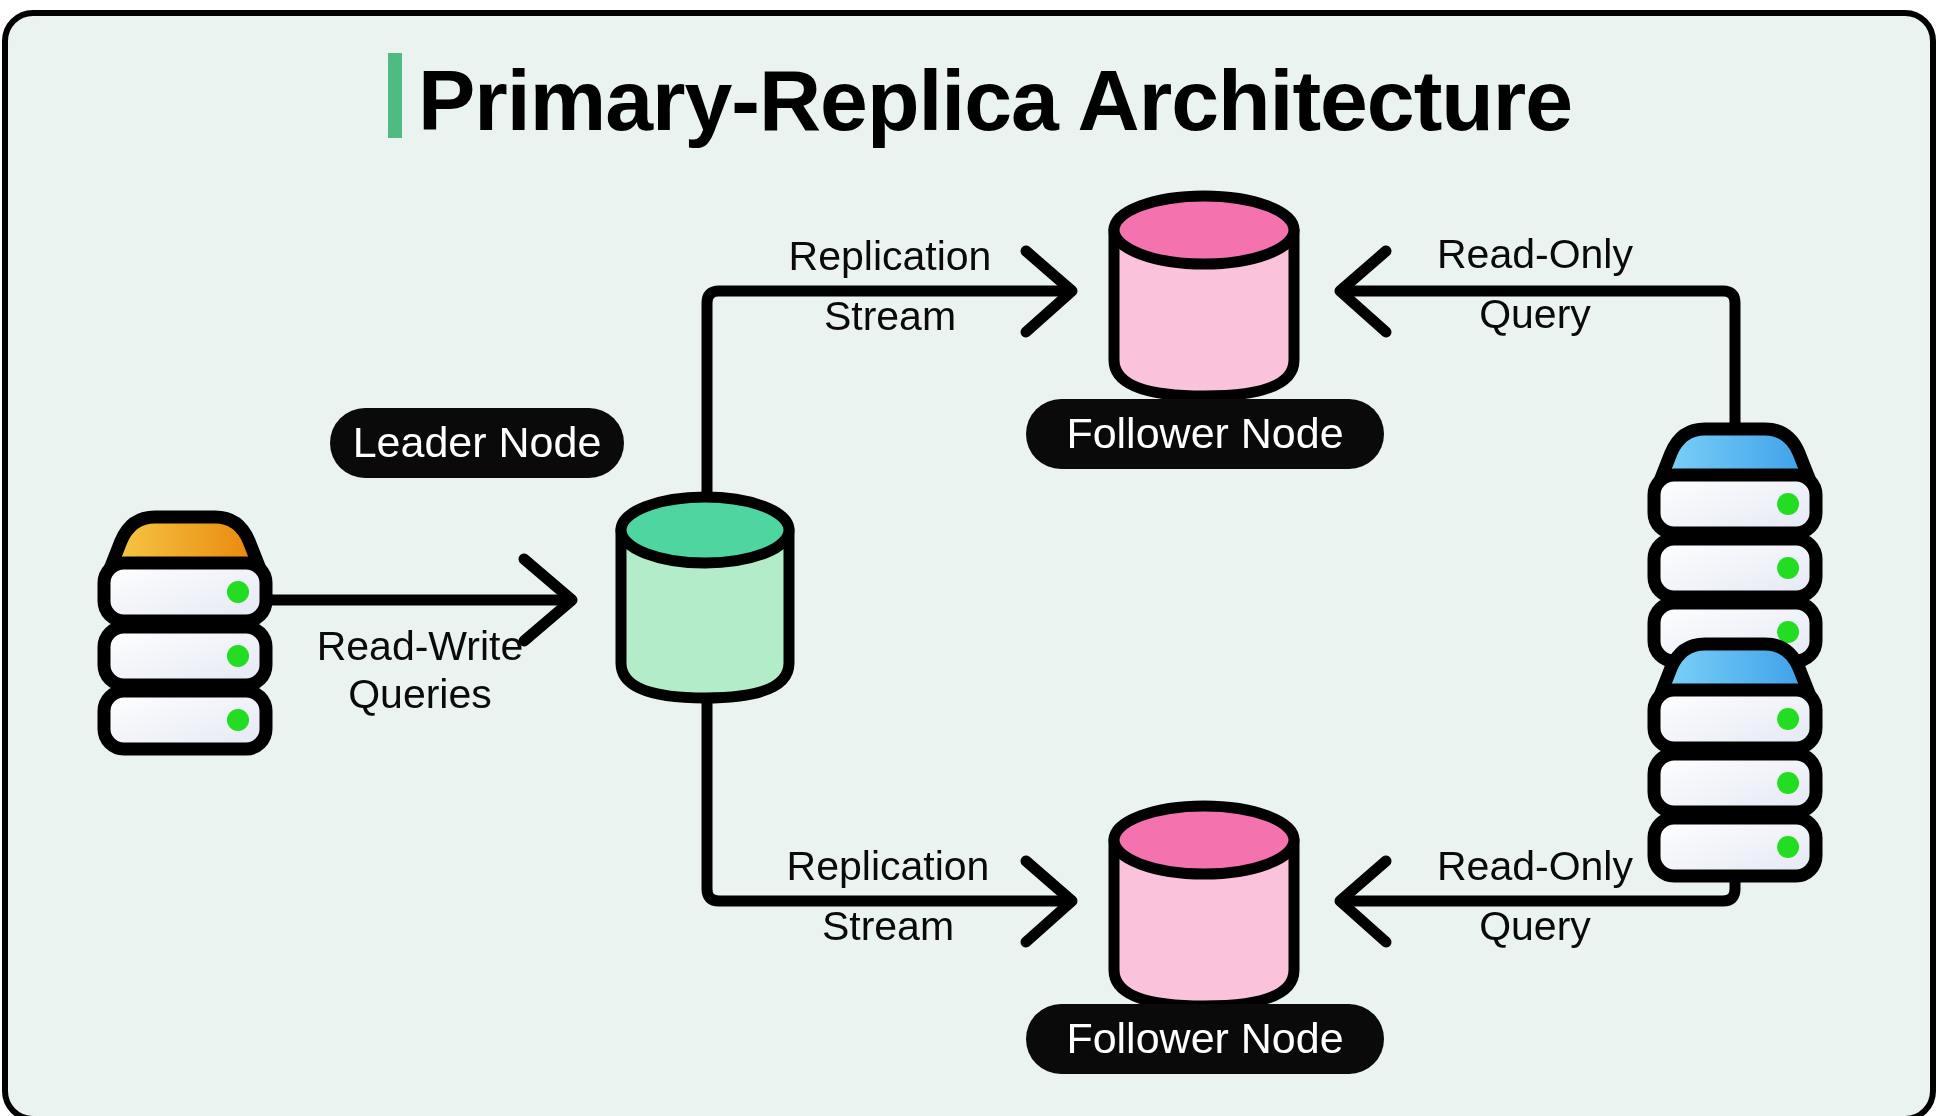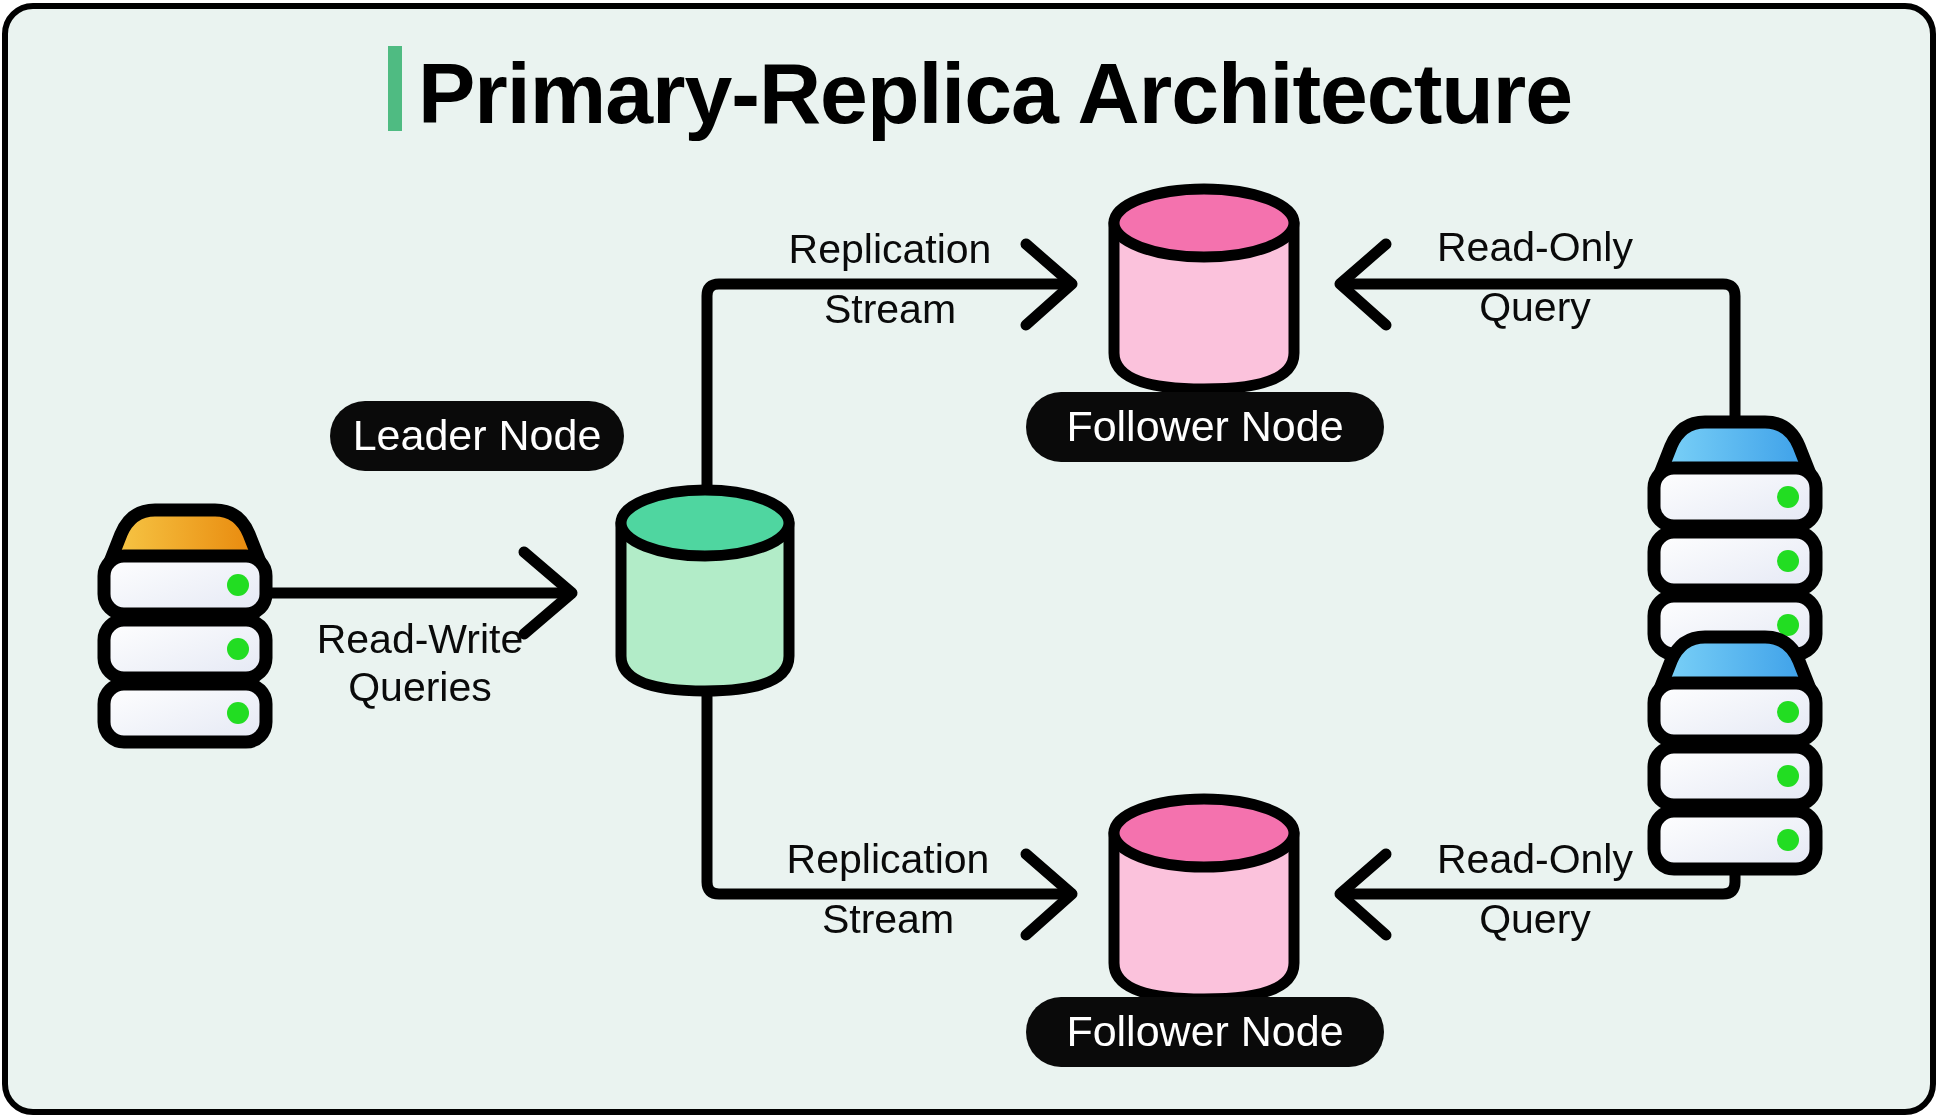--- a/index.html
+++ b/index.html
@@ -10,21 +10,21 @@
   }
   body {
     width: 1938px;
     height: 1116px;
     overflow: hidden;
     font-family: "Liberation Sans", sans-serif;
   }
   #canvas {
     position: absolute;
     left: 0;
-    top: 1px;
+    top: 8px;
     width: 1938px;
     height: 996px;
   }
   #canvas svg {
     display: block;
   }
   .diagram-title {
     font-family: "Liberation Sans", sans-serif;
     font-weight: bold;
     font-size: 86px;

